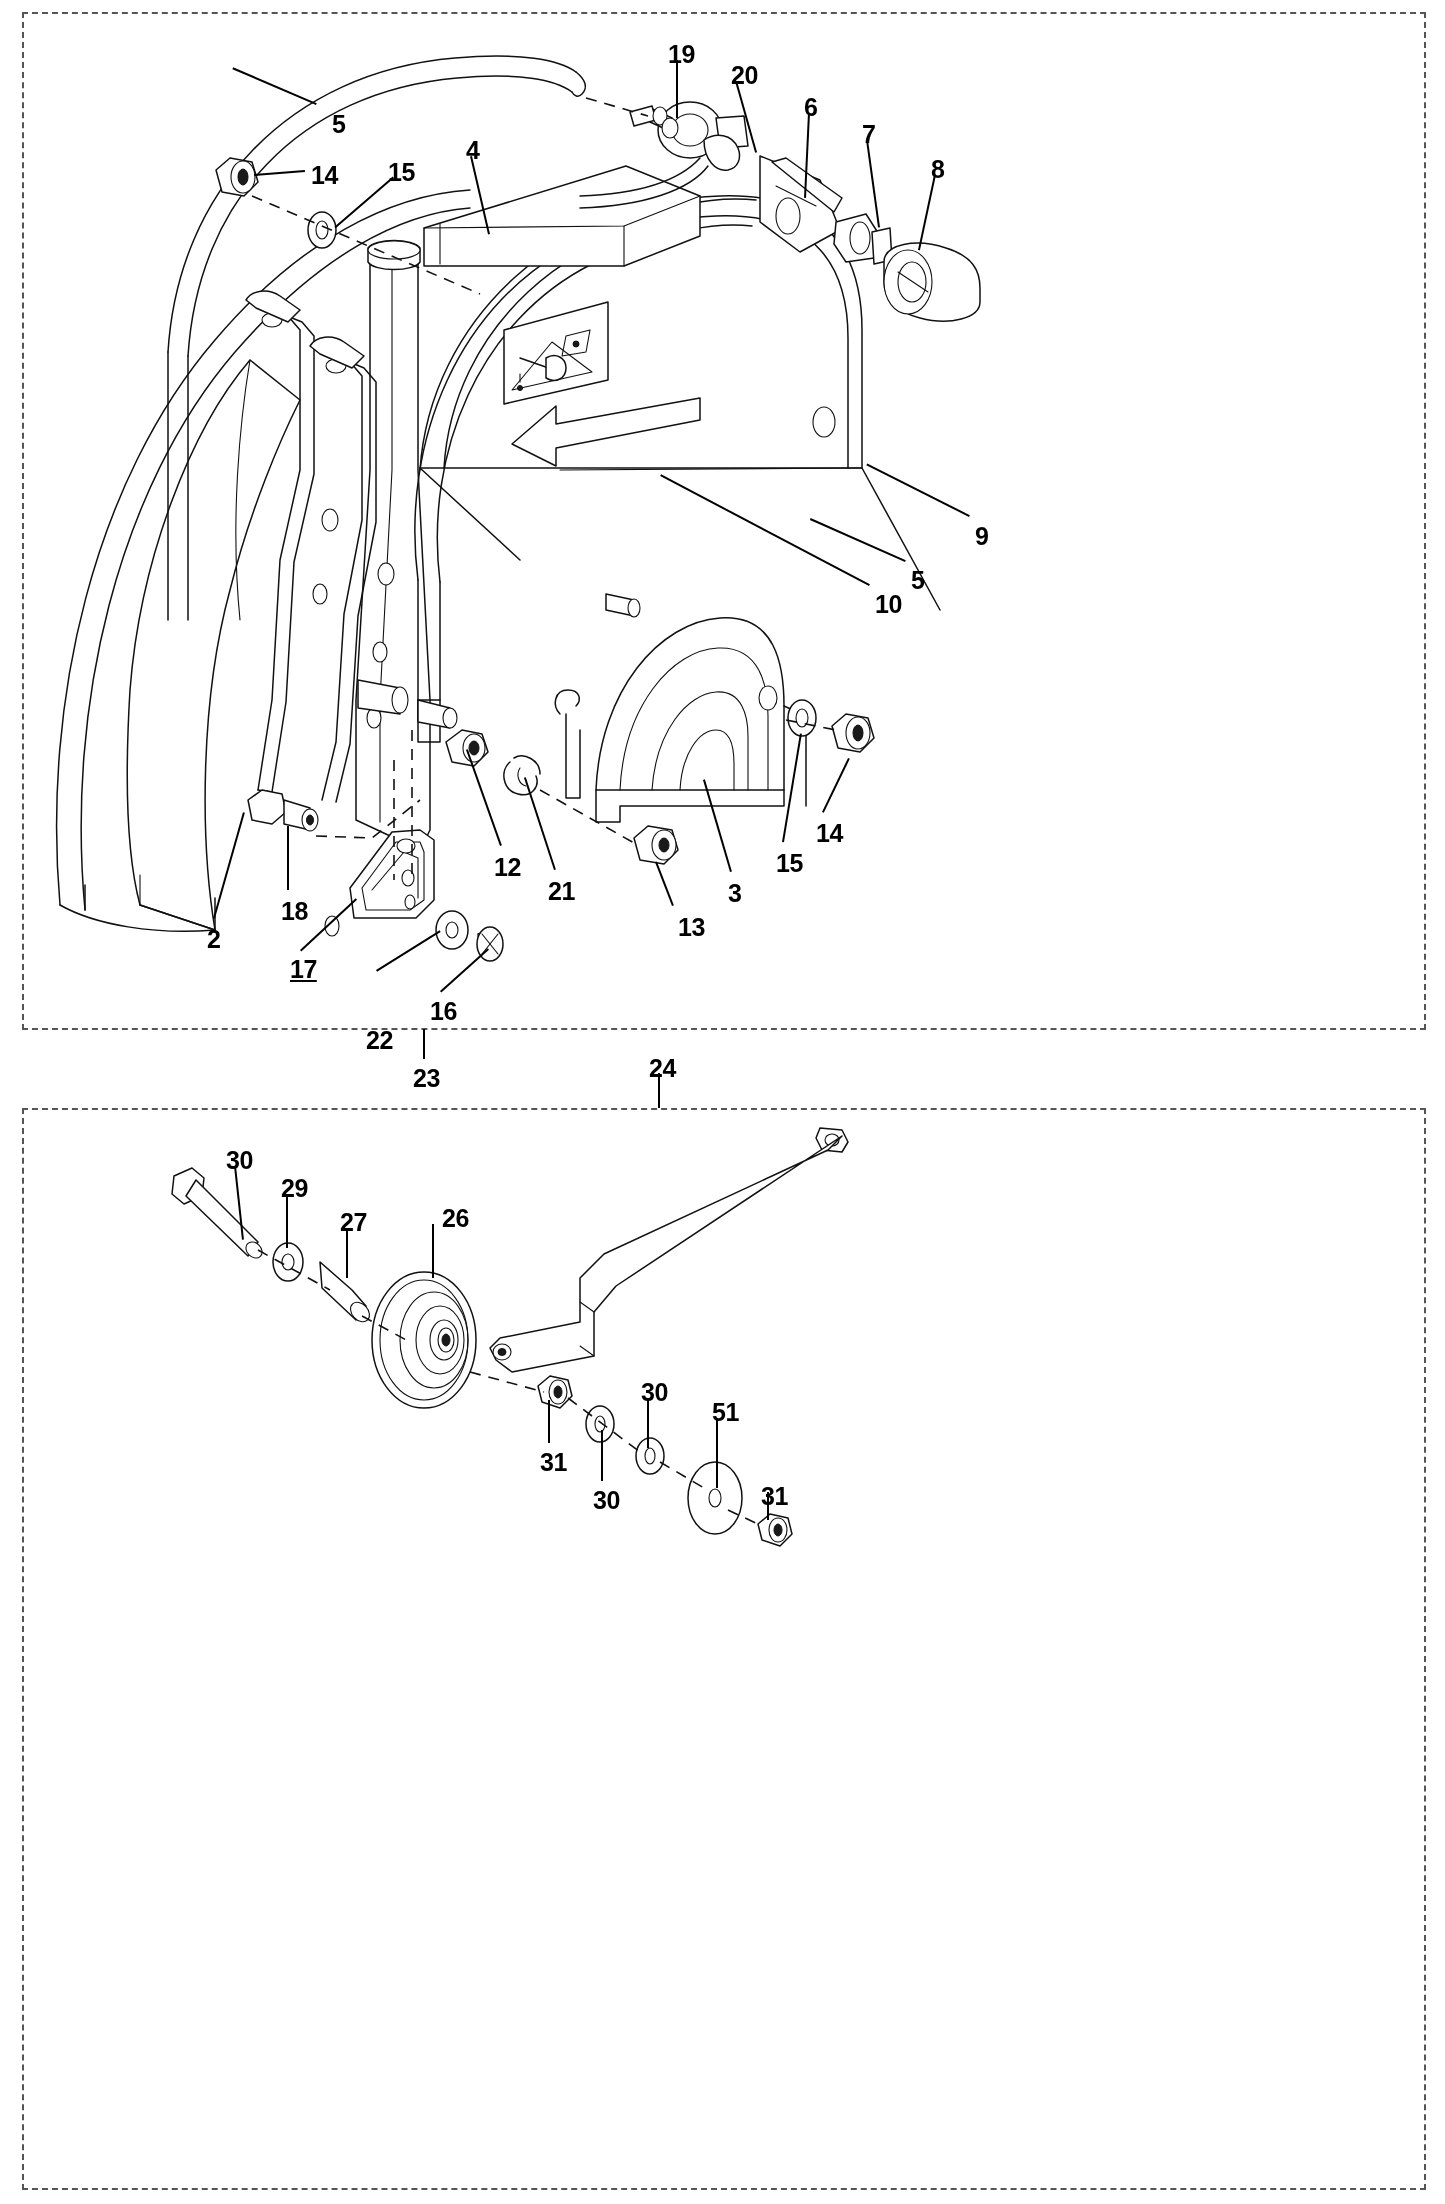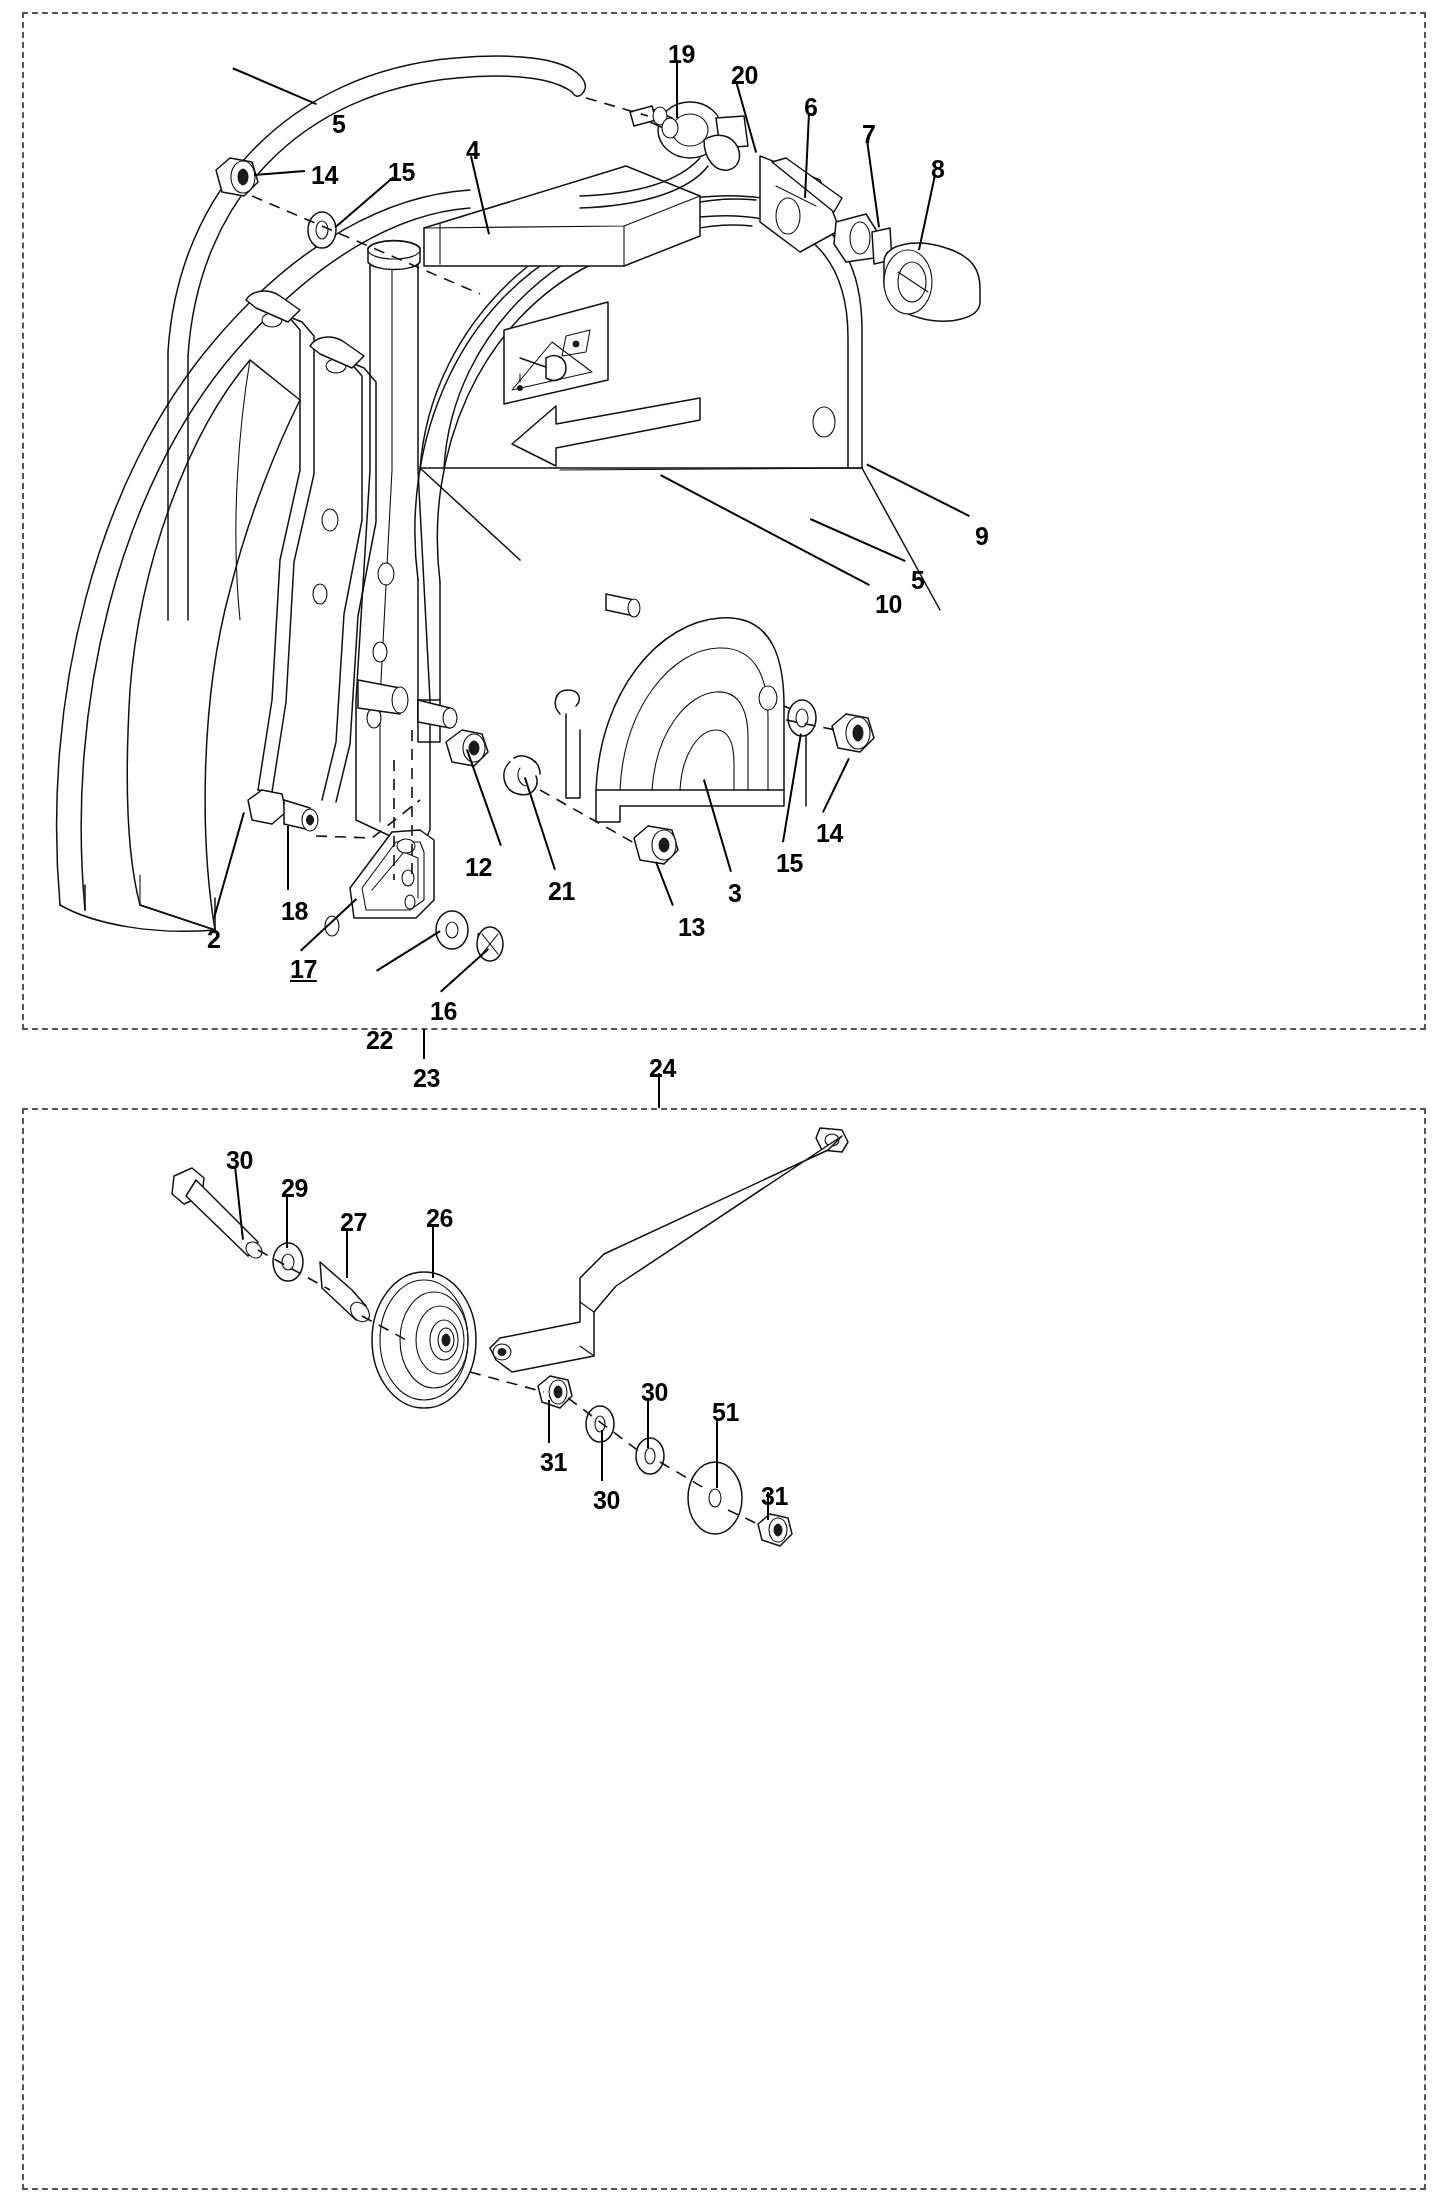--- a/index.html
+++ b/index.html
@@ -308,21 +308,21 @@
       <div class="callout" style="left: 207px; top: 927px;">2</div>
       <div class="leader" style="left: 287px; top: 890px; width: 64px; transform: rotate(-90deg);"></div>
       <div class="callout" style="left: 281px; top: 899px;">18</div>
       <div class="leader" style="left: 300px; top: 950px; width: 76.4199px; transform: rotate(-42.8789deg);"></div>
       <div class="callout" style="left: 290px; top: 957px; text-decoration: underline;">17</div>
       <div class="leader" style="left: 376px; top: 970px; width: 75.4718px; transform: rotate(-32.0054deg);"></div>
       <div class="callout" style="left: 366px; top: 1028px;">22</div>
       <div class="leader" style="left: 440px; top: 991px; width: 64.4438px; transform: rotate(-41.855deg);"></div>
       <div class="callout" style="left: 430px; top: 999px;">16</div>
       <div class="leader" style="left: 500px; top: 846px; width: 101.843px; transform: rotate(-109.502deg);"></div>
-      <div class="callout" style="left: 465px; top: 855px;">12</div>
+      <div class="callout" style="left: 494px; top: 855px;">12</div>
       <div class="leader" style="left: 554px; top: 870px; width: 96.7678px; transform: rotate(-108.06deg);"></div>
       <div class="callout" style="left: 548px; top: 879px;">21</div>
       <div class="leader" style="left: 730px; top: 872px; width: 95.8801px; transform: rotate(-106.356deg);"></div>
       <div class="callout" style="left: 728px; top: 881px;">3</div>
       <div class="leader" style="left: 672px; top: 906px; width: 47.1699px; transform: rotate(-111.125deg);"></div>
       <div class="callout" style="left: 678px; top: 915px;">13</div>
       <div class="leader" style="left: 782px; top: 842px; width: 110.476px; transform: rotate(-80.6229deg);"></div>
       <div class="callout" style="left: 776px; top: 851px;">15</div>
       <div class="leader" style="left: 822px; top: 812px; width: 59.9333px; transform: rotate(-64.29deg);"></div>
       <div class="callout" style="left: 816px; top: 821px;">14</div>
@@ -330,21 +330,21 @@
       <div class="callout" style="left: 413px; top: 1066px;">23</div>
       <div class="leader" style="left: 660px; top: 1073px; width: 35px; transform: rotate(90deg);"></div>
       <div class="callout" style="left: 649px; top: 1056px; text-align: right;">24</div>
       <div class="leader" style="left: 236px; top: 1166px; width: 74.4312px; transform: rotate(83.8298deg);"></div>
       <div class="callout" style="left: 226px; top: 1148px;">30</div>
       <div class="leader" style="left: 288px; top: 1194px; width: 54px; transform: rotate(90deg);"></div>
       <div class="callout" style="left: 281px; top: 1176px;">29</div>
       <div class="leader" style="left: 348px; top: 1228px; width: 50px; transform: rotate(90deg);"></div>
       <div class="callout" style="left: 340px; top: 1210px;">27</div>
       <div class="leader" style="left: 434px; top: 1224px; width: 54px; transform: rotate(90deg);"></div>
-      <div class="callout" style="left: 426px; top: 1206px;">26</div>
+      <div class="callout" style="left: 442px; top: 1206px;">26</div>
       <div class="leader" style="left: 649px; top: 1398px; width: 50px; transform: rotate(90deg);"></div>
       <div class="callout" style="left: 641px; top: 1380px;">30</div>
       <div class="leader" style="left: 718px; top: 1418px; width: 70px; transform: rotate(90deg);"></div>
       <div class="callout" style="left: 712px; top: 1400px;">51</div>
       <div class="leader" style="left: 548px; top: 1443px; width: 43px; transform: rotate(-90deg);"></div>
       <div class="callout" style="left: 540px; top: 1450px;">31</div>
       <div class="leader" style="left: 601px; top: 1481px; width: 51px; transform: rotate(-90deg);"></div>
       <div class="callout" style="left: 593px; top: 1488px;">30</div>
       <div class="leader" style="left: 769px; top: 1492px; width: 28px; transform: rotate(90deg);"></div>
       <div class="callout" style="left: 761px; top: 1484px;">31</div>

